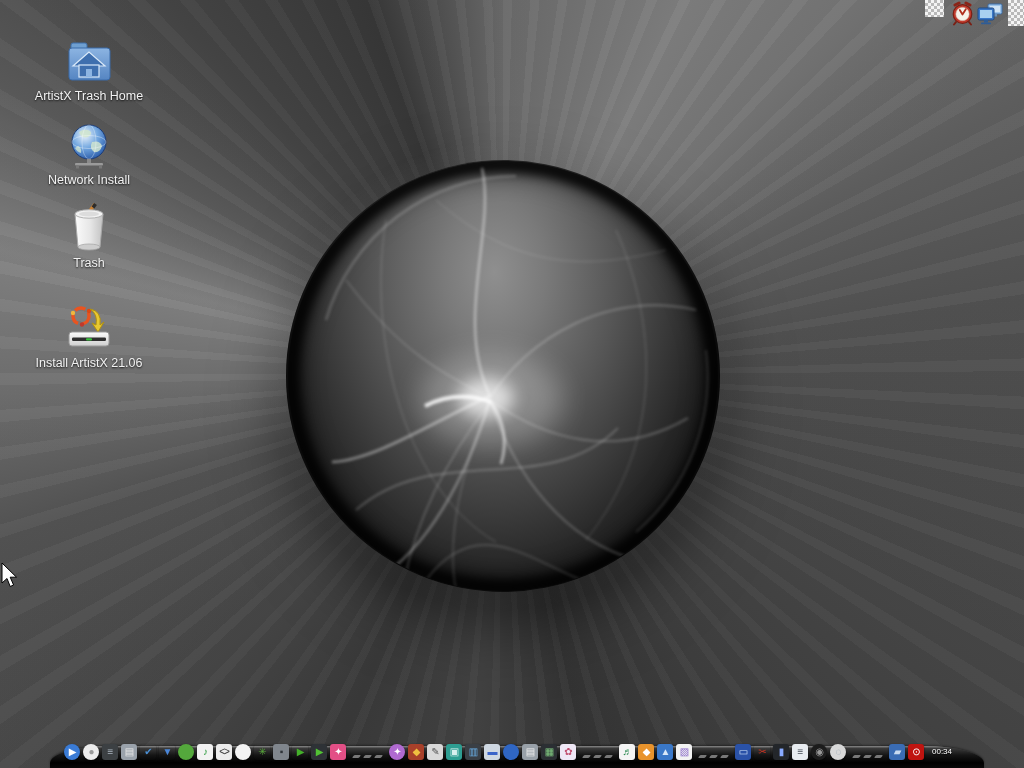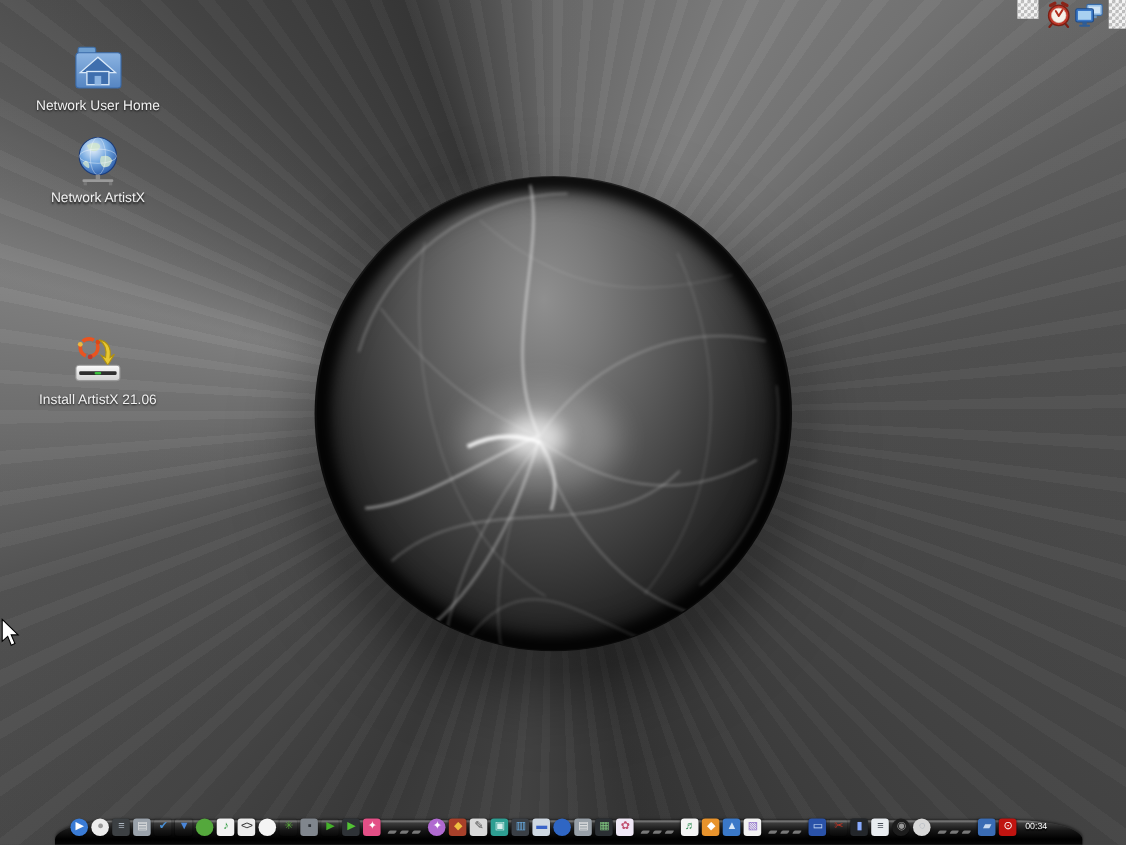--- a/index.html
+++ b/index.html
@@ -123,21 +123,21 @@
         <stop offset="0" stop-color="#8cb4e2"></stop>
             <stop offset="1" stop-color="#5585c2"></stop>
           </linearGradient>
         </defs>
       <rect x="7" y="3" width="16" height="9" rx="2" fill="#6f9fd0" stroke="#3f6fa8" stroke-width="1"></rect>
       <rect x="5" y="8" width="41" height="32" rx="3" fill="url(#fg1)" stroke="#3a6aa8" stroke-width="1"></rect>
       <polygon points="25,12 9,26 41,26" fill="#3f6fae" stroke="#d8e8f8" stroke-width="1.2"></polygon>
       <rect x="15" y="25" width="20" height="12" fill="#3f6fae" stroke="#d8e8f8" stroke-width="1.2"></rect>
       <rect x="22" y="29" width="6" height="8" fill="#8cb4e2"></rect>
     </svg>
-    <div class="lbl">Network User Home</div>
+    <div class="lbl">ArtistX Trash Home</div>
   </div>
 
   <div class="dicon" style="top:122px;">
     <svg class="ic" width="48" height="48" viewBox="0 0 48 48">
       <defs>
           <radialGradient id="gg1" cx="38%" cy="30%" r="75%">
         <stop offset="0" stop-color="#eaf2fb"></stop>
             <stop offset=".5" stop-color="#74a8e0"></stop>
             <stop offset="1" stop-color="#2a5caa"></stop>
           </radialGradient>
@@ -146,23 +146,41 @@
       <path d="M14 10 q6 -4 11 -1 q3 3 -2 6 q-7 2 -9 -5z" fill="#cfe4cf" opacity=".9"></path>
       <path d="M27 20 q8 -2 10 4 q-2 7 -8 6 q-5 -4 -2 -10z" fill="#cfe4cf" opacity=".85"></path>
       <path d="M13 24 q4 2 3 7 q-4 -1 -6 -5z" fill="#cfe4cf" opacity=".8"></path>
       <ellipse cx="24" cy="20" rx="17" ry="6.5" fill="none" stroke="rgba(255,255,255,.45)" stroke-width=".8"></ellipse>
       <ellipse cx="24" cy="20" rx="7" ry="17" fill="none" stroke="rgba(255,255,255,.4)" stroke-width=".8"></ellipse>
       <rect x="22" y="37" width="4" height="4" fill="#8a8a8a"></rect>
       <rect x="10" y="41" width="28" height="2.5" rx="1" fill="#9a9a9a"></rect>
       <rect x="11" y="43.5" width="3" height="3" fill="#777"></rect>
         <rect x="34" y="43.5" width="3" height="3" fill="#777"></rect>
     </svg>
-    <div class="lbl">Network ArtistX</div>
-  </div>
-
+    <div class="lbl">Network Install</div>
+  </div>
+
+  <div class="dicon" style="top:203px;">
+    <svg class="ic" width="46" height="50" viewBox="0 0 46 50">
+      <defs>
+          <linearGradient id="tg1" x1="0" y1="0" x2="1" y2="0">
+        <stop offset="0" stop-color="#fbfbfb"></stop>
+            <stop offset=".55" stop-color="#e6e6e6"></stop>
+            <stop offset="1" stop-color="#c2c2c2"></stop>
+          </linearGradient>
+        </defs>
+      <line x1="29" y1="1" x2="19" y2="14" stroke="#c87f30" stroke-width="3.2"></line>
+      <line x1="29.5" y1="1" x2="27" y2="4.5" stroke="#2b2b2b" stroke-width="3.4"></line>
+      <path d="M9 11 L37 11 L34 44 L12 44 Z" fill="url(#tg1)" stroke="#a8a8a8" stroke-width="1"></path>
+      <ellipse cx="23" cy="11" rx="14" ry="4.2" fill="#f2f2f2" stroke="#b2b2b2" stroke-width="1"></ellipse>
+      <ellipse cx="23" cy="11" rx="10" ry="2.6" fill="#dcdcdc"></ellipse>
+      <ellipse cx="23" cy="44" rx="11" ry="3" fill="#cdcdcd" stroke="#a8a8a8" stroke-width=".8"></ellipse>
+    </svg>
+    <div class="lbl">Trash</div>
+  </div>
 
   <div class="dicon" style="top:305px;">
     <svg class="ic" width="54" height="48" viewBox="0 0 54 48">
       <defs>
           <linearGradient id="dg1" x1="0" y1="0" x2="0" y2="1">
         <stop offset="0" stop-color="#fbfbfb"></stop>
             <stop offset="1" stop-color="#cfcfcf"></stop>
           </linearGradient>
         </defs>
       <circle cx="19" cy="11" r="8" fill="none" stroke="#e95420" stroke-width="3.4" stroke-dasharray="11 4.5"></circle>

